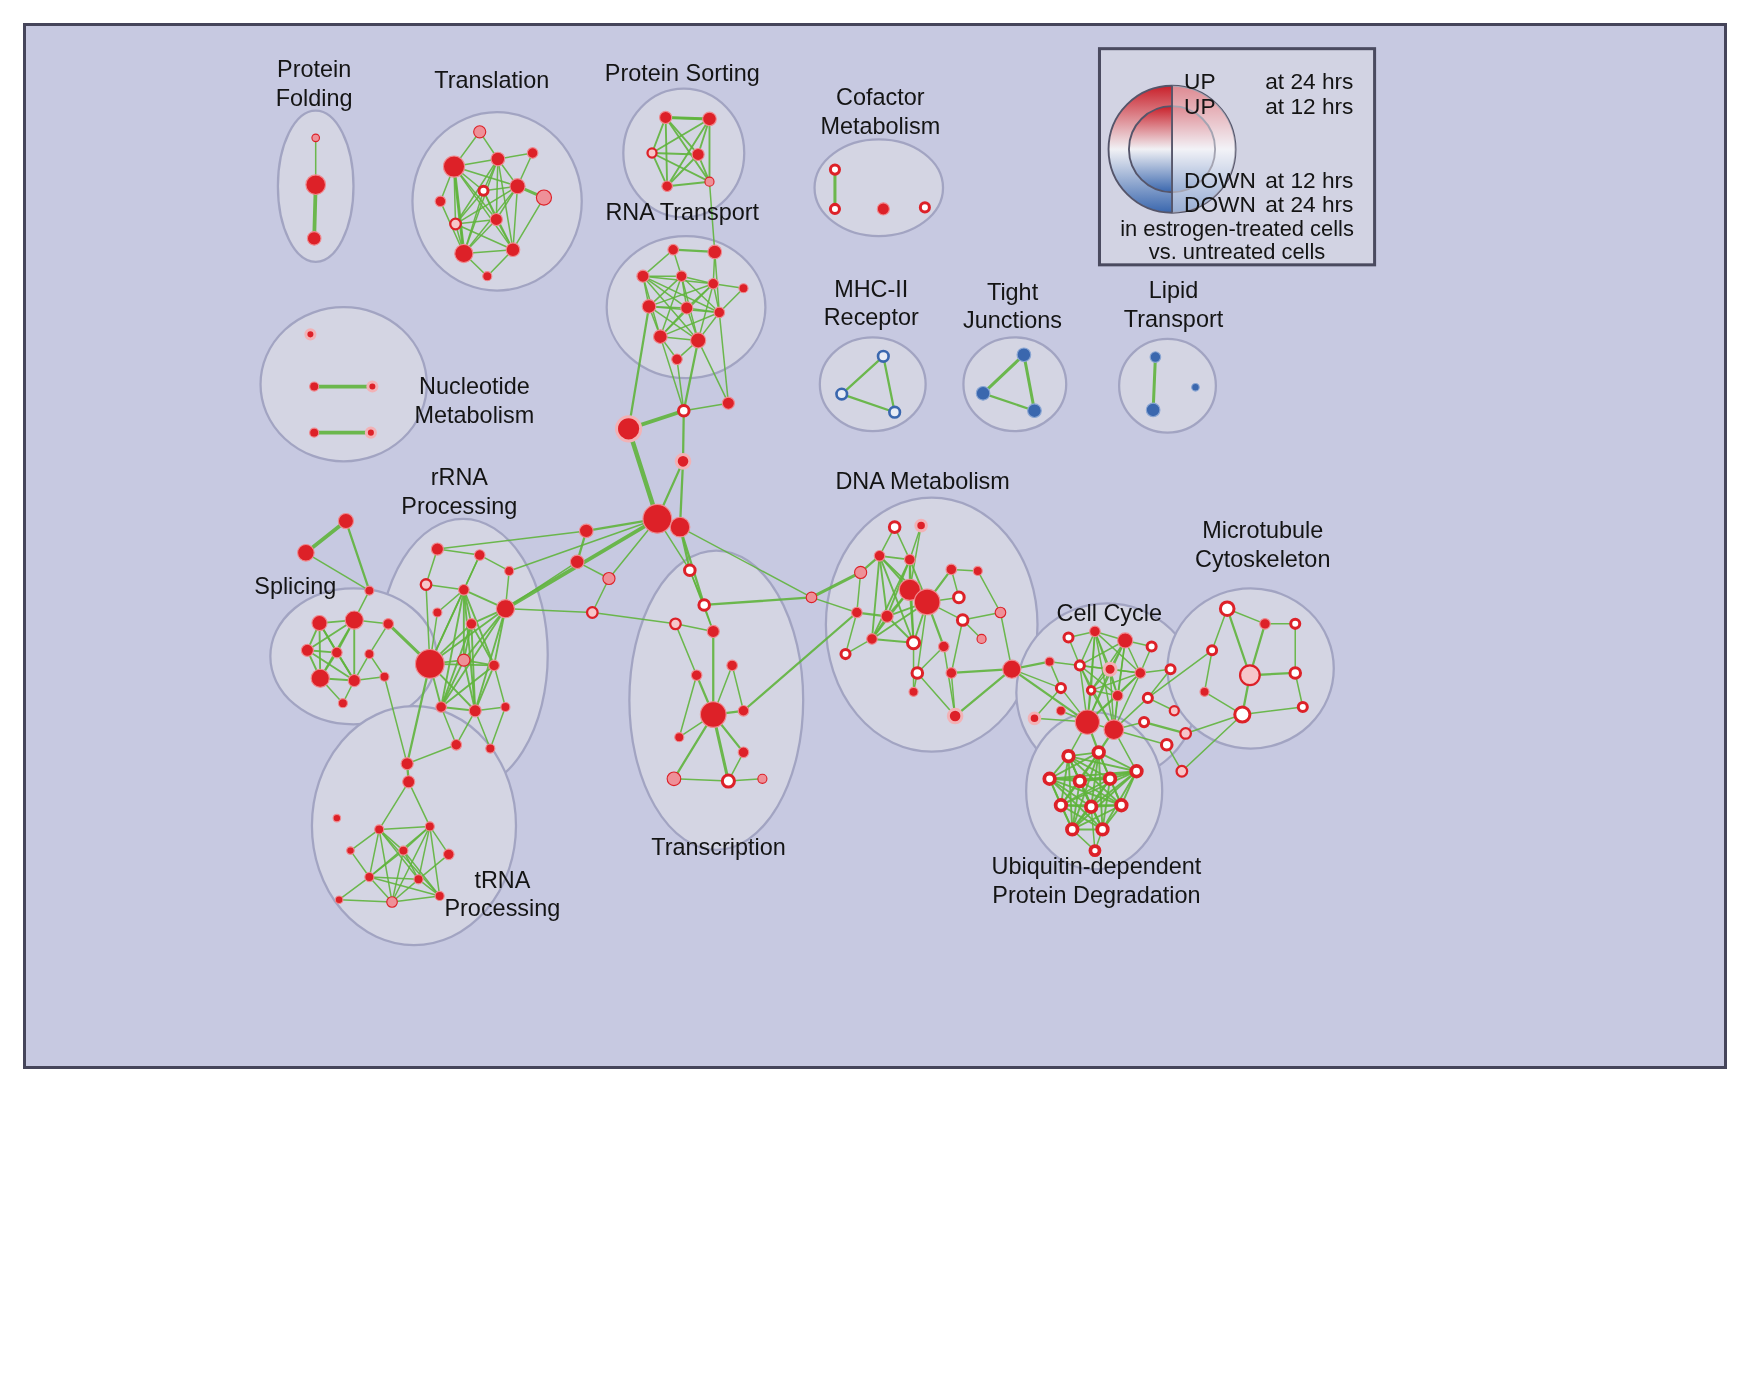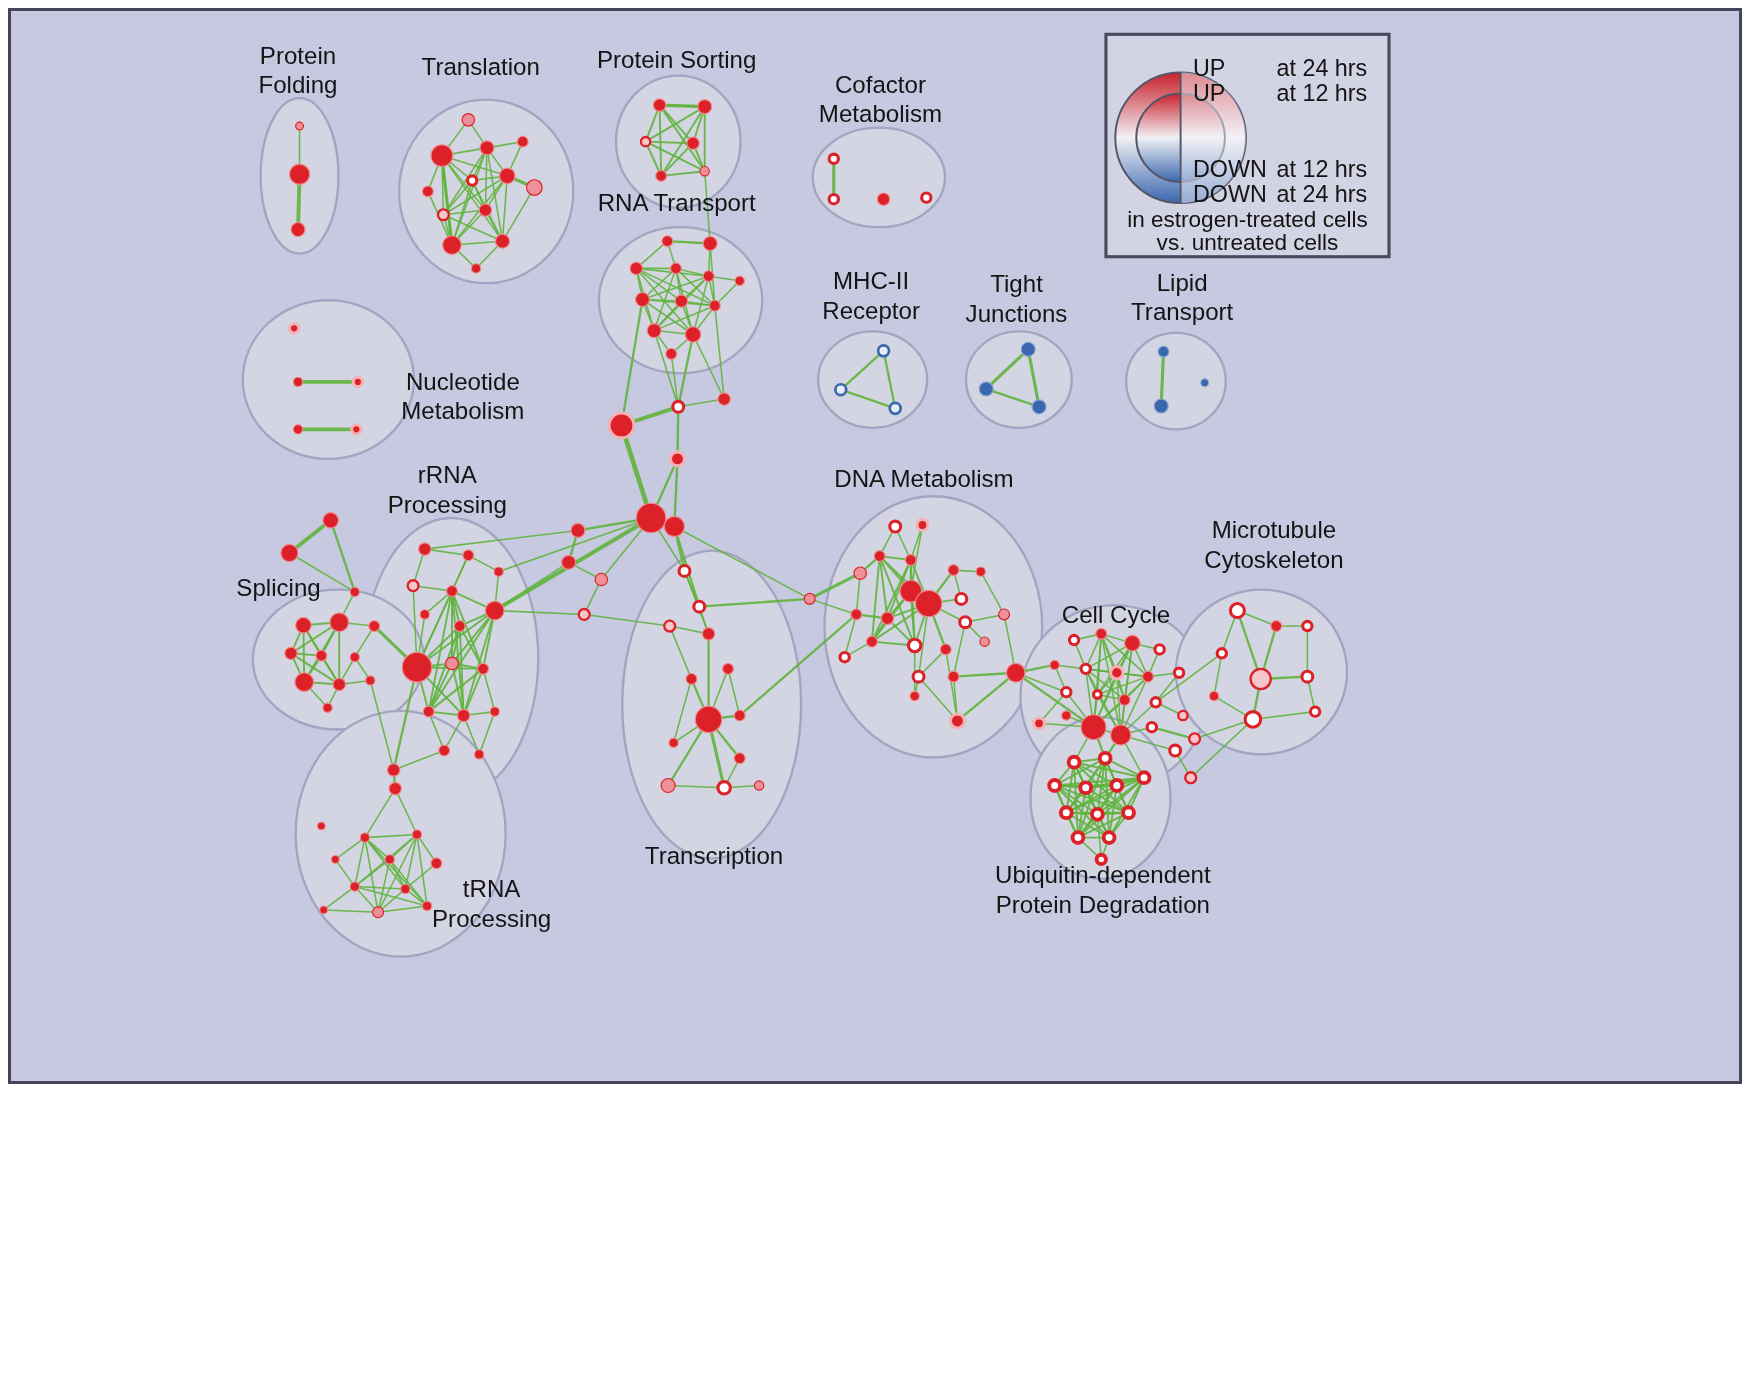--- a/index.html
+++ b/index.html
@@ -1,17 +1,17 @@
 <!DOCTYPE html>
 <html><head>
 <meta charset="utf-8">
 <title>Figure</title>
 <style>
   html,body{margin:0;padding:0;background:#ffffff;}
-  .page{width:1750px;height:1092px;background:#ffffff;box-sizing:border-box;padding:8px;}
+  .page{width:1750px;height:1092px;background:#ffffff;box-sizing:border-box;padding:23px;}
   .figure{width:100%;height:100%;background:#c7c9e1;border:3px solid #45455a;box-sizing:border-box;}
   svg{display:block;width:100%;height:100%;}
   svg text{font-family:"Liberation Sans","DejaVu Sans",sans-serif;fill:#141414;}
   .cluster-label{font-size:31px;}
   .legend-dir,.legend-time{font-size:30px;}
   .legend-caption{font-size:29px;}
 </style>
 </head>
 <body>
 

